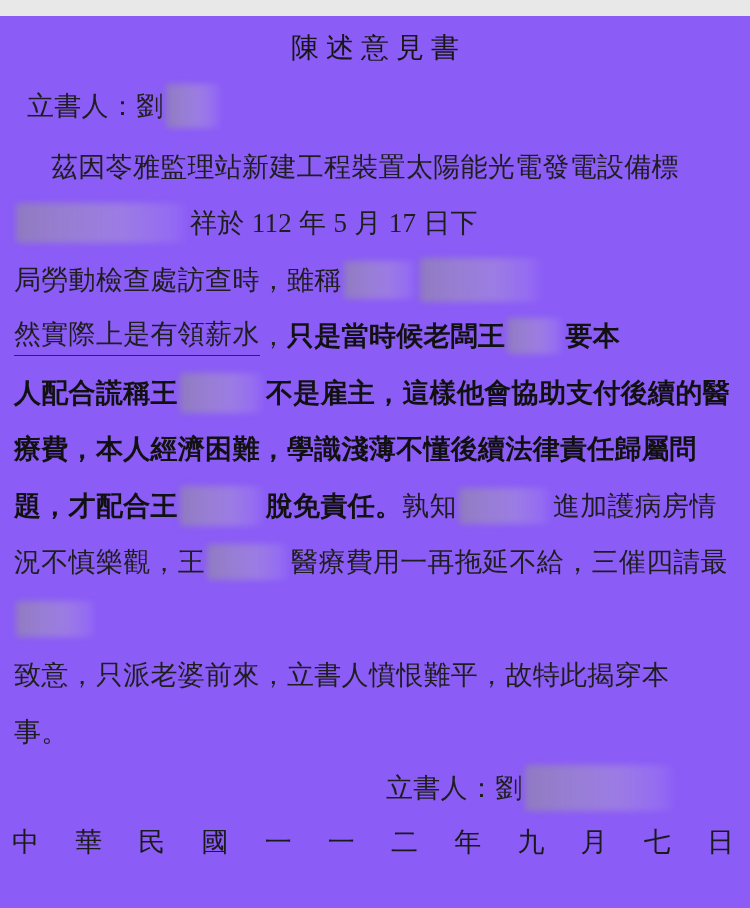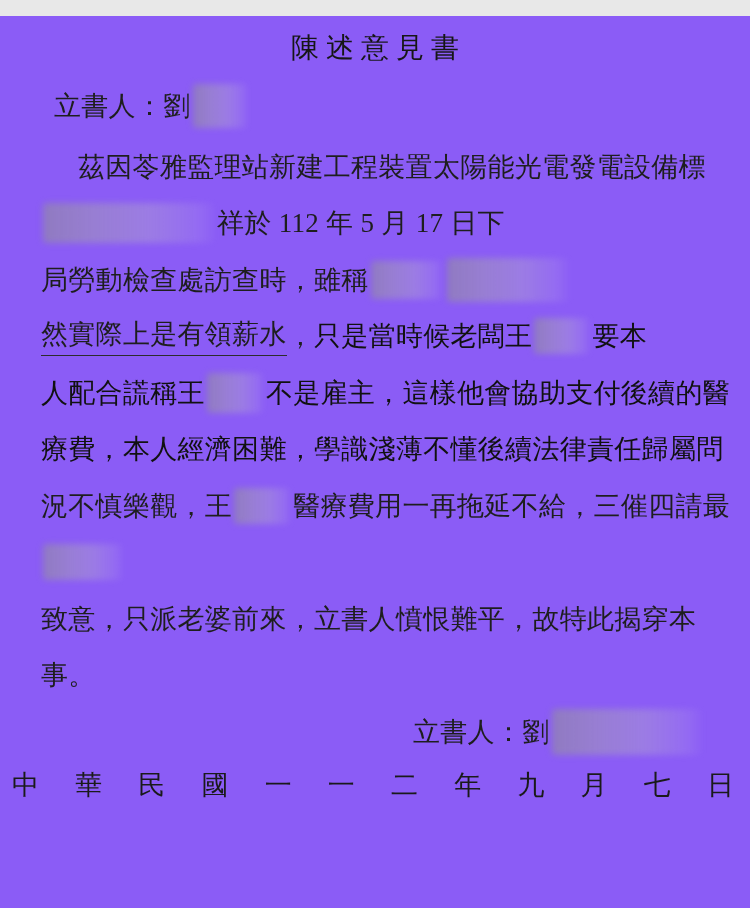--- a/index.html
+++ b/index.html
@@ -22,36 +22,36 @@
   .doc-title {
     height: 36px;
     line-height: 36px;
     text-align: center;
     font-size: 28px;
     letter-spacing: 7px;
     text-indent: 7px; 
     color: #161616;
   }
   .lines {
-    padding-left: 41px;
+    padding-left: 14px;
     padding-right: 20px;
   }
   .line {
     height: 56.5px;
     display: flex;
     align-items: center;
     white-space: nowrap;
     font-size: 27px;
     letter-spacing: 0.3px;
     color: #1e1e1e;
   }
   .line[data-name="author-line"] { margin-top: 12px; }
   .line[data-name="body-line-1"] { margin-top: 4px; }
   .seg { display: inline-block; }
-  .seg.bold { font-weight: normal; color: #111; }
+  .seg.bold { font-weight: bold; color: #111; }
   .seg.underline {
     border-bottom: 1.5px solid #2c2c2c;
     padding-bottom: 3px;
   }
   .redact {
     display: inline-block;
     vertical-align: middle;
     height: 34px;
     margin: 0 2px;
     border-radius: 4px;
@@ -104,20 +104,28 @@
         <span class="seg bold" data-name="text-segment">要本</span>
       </div>
       <div class="line" data-name="body-line-6">
         <span class="seg bold" data-name="text-segment">人配合謊稱王</span>
         <span class="redact" data-name="redacted-name" style="width: 92px; height: 40px;"></span>
         <span class="seg bold" data-name="text-segment">不是雇主，這樣他會協助支付後續的醫</span>
       </div>
       <div class="line" data-name="body-line-7">
         <span class="seg bold" data-name="text-segment">療費，本人經濟困難，學識淺薄不懂後續法律責任歸屬問</span>
       </div>
+      <div class="line" data-name="body-line-8">
+        <span class="seg bold" data-name="text-segment">題，才配合王</span>
+        <span class="redact" data-name="redacted-name" style="width: 84px; height: 40px;"></span>
+        <span class="seg bold" data-name="text-segment">脫免責任。</span>
+        <span class="seg" data-name="text-segment">孰知</span>
+        <span class="redact" data-name="redacted-name" style="width: 92px; height: 36px;"></span>
+        <span class="seg" data-name="text-segment">進加護病房情</span>
+      </div>
       <div class="line" data-name="body-line-9">
         <span class="seg" data-name="text-segment">況不慎樂觀，王</span>
         <span class="redact" data-name="redacted-name" style="width: 82px; height: 36px;"></span>
         <span class="seg" data-name="text-segment">醫療費用一再拖延不給，三催四請最</span>
       </div>
       <div class="line" data-name="body-line-10">
         <span class="redact" data-name="redacted-name" style="width: 80px; height: 36px;"></span>
       </div>
       <div class="line" data-name="body-line-11">
         <span class="seg" data-name="text-segment">致意，只派老婆前來，立書人憤恨難平，故特此揭穿本</span>

